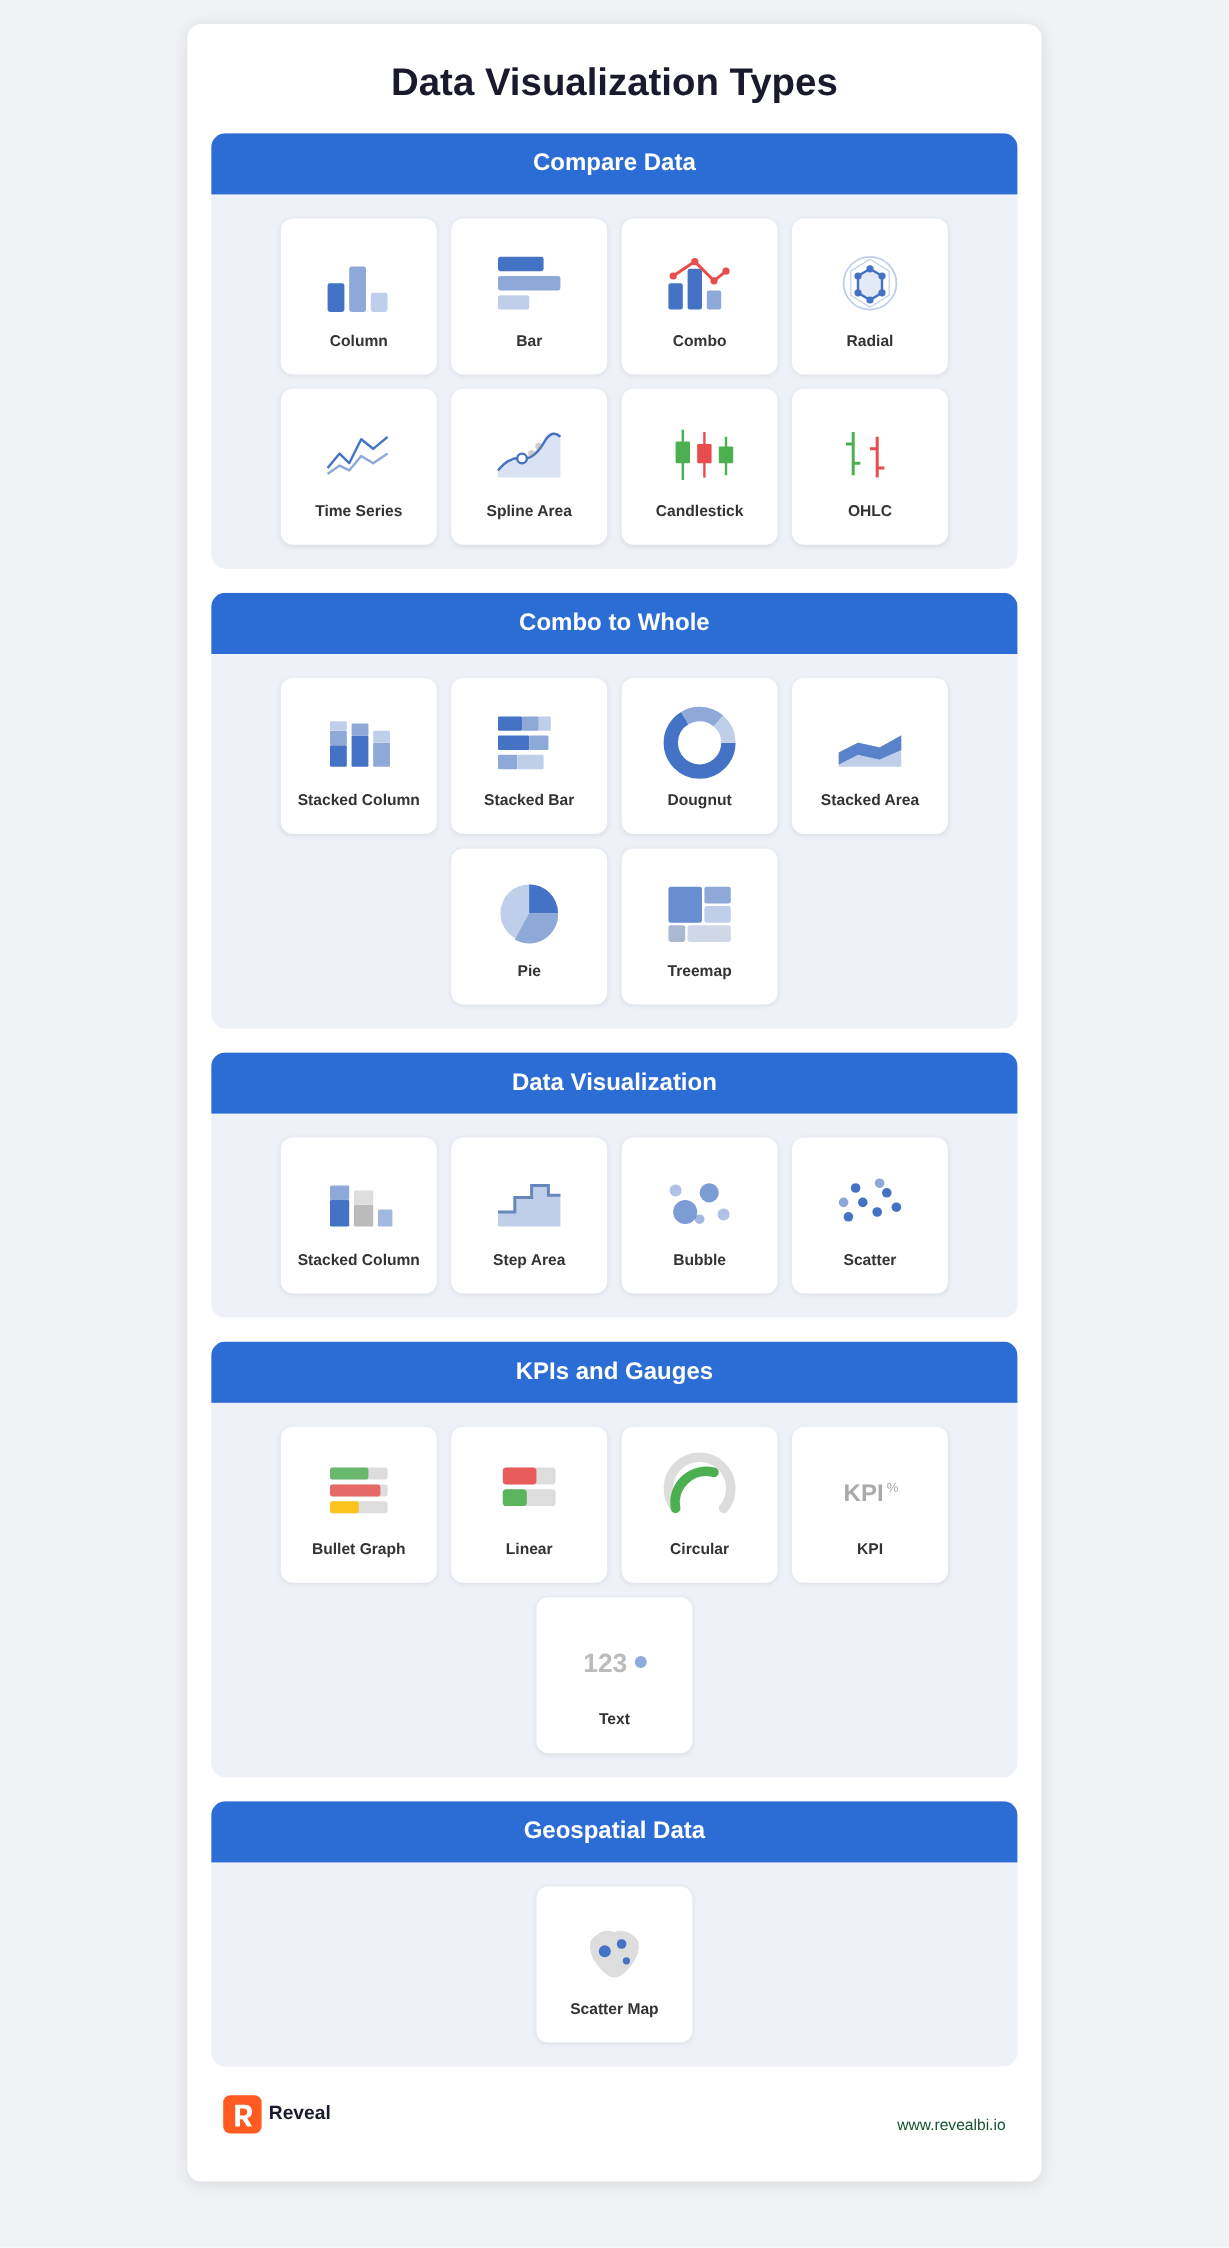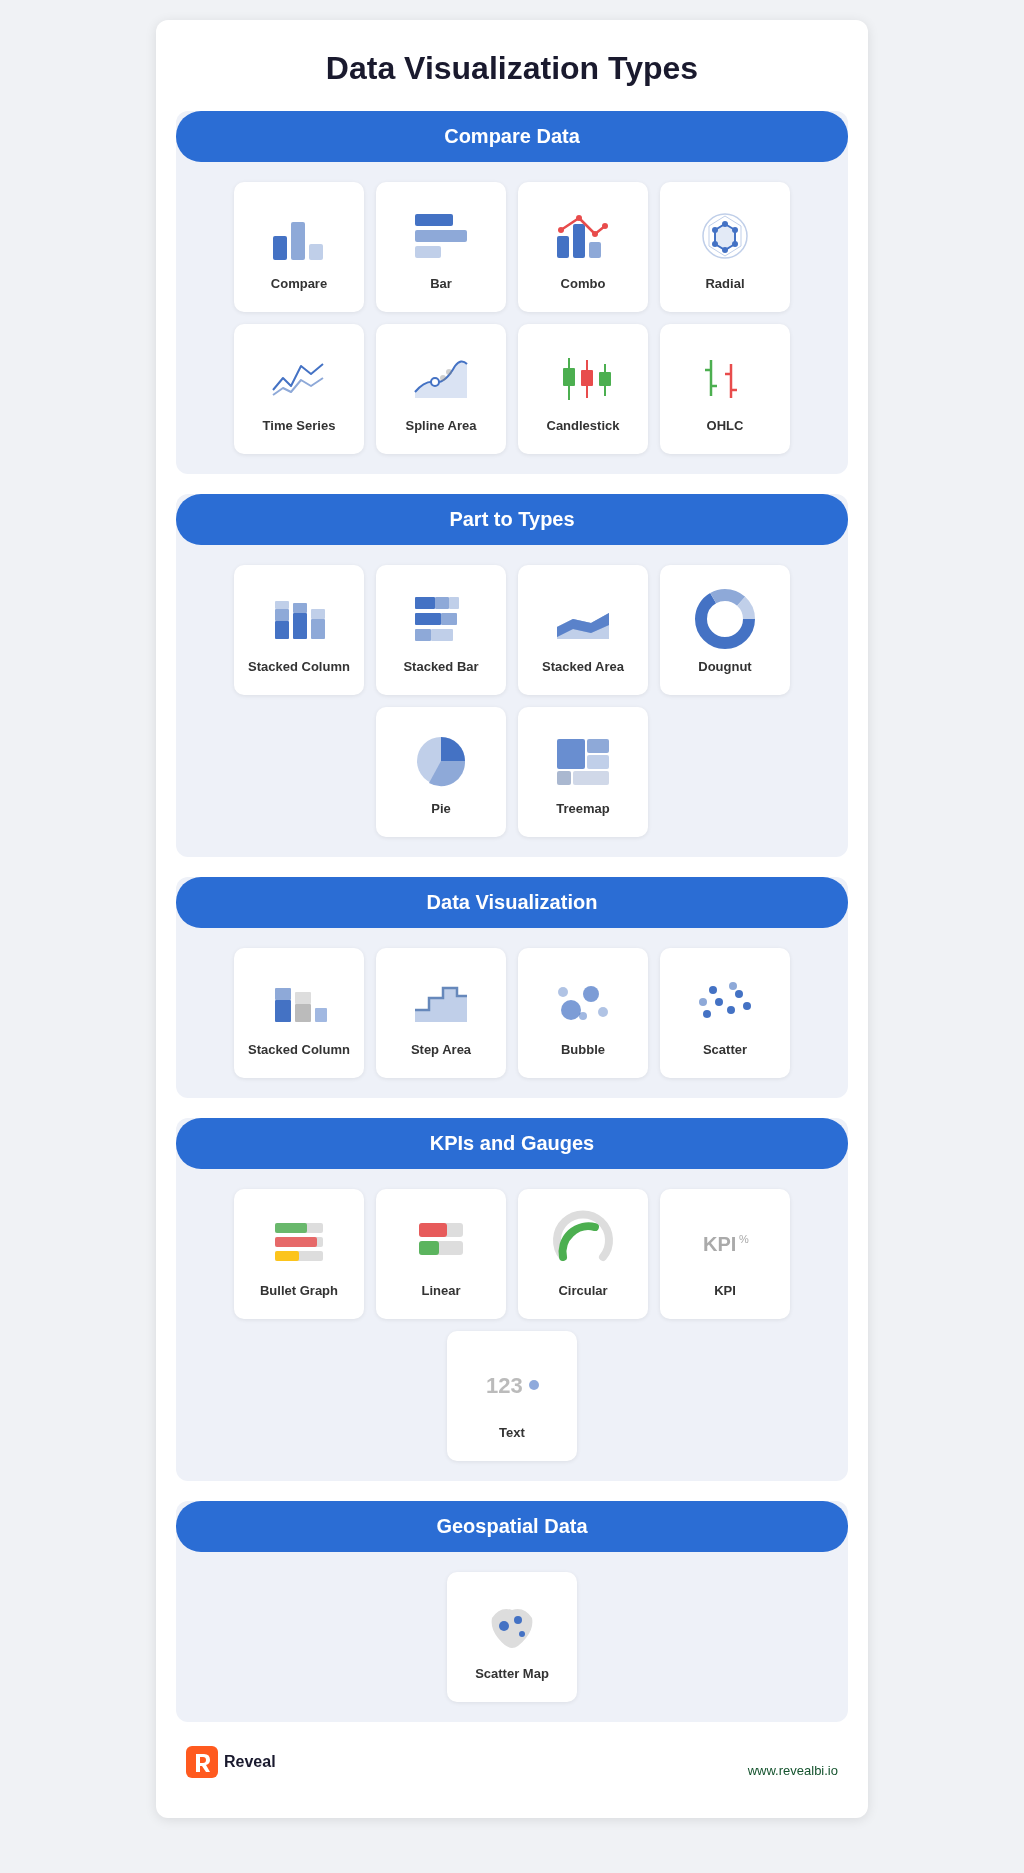--- a/index.html
+++ b/index.html
@@ -30,21 +30,20 @@
       margin-bottom: 20px;
       overflow: hidden;
     }
     .section-header {
       background: #2b6dd4;
       color: #fff;
       text-align: center;
       padding: 14px 10px;
       font-size: 20px;
       font-weight: 700;
-      border-radius: 25px;
     }
     .section-body {
       padding: 20px 16px;
     }
     .chart-grid {
       display: flex;
       flex-wrap: wrap;
       gap: 12px;
       justify-content: center;
     }
@@ -108,21 +107,21 @@
       <div class="chart-grid">
 
         <div class="chart-card">
           <div class="chart-icon">
             <svg width="60" height="55" viewBox="0 0 60 55">
               <rect x="4" y="28" width="14" height="24" rx="2" fill="#4472c4"></rect>
               <rect x="22" y="14" width="14" height="38" rx="2" fill="#8ea9d8"></rect>
               <rect x="40" y="36" width="14" height="16" rx="2" fill="#c0cfe9"></rect>
             </svg>
           </div>
-          <div class="chart-label">Compare</div>
+          <div class="chart-label">Column</div>
         </div>
 
         <div class="chart-card">
           <div class="chart-icon">
             <svg width="60" height="55" viewBox="0 0 60 55">
               <rect x="4" y="6" width="38" height="12" rx="2" fill="#4472c4"></rect>
               <rect x="4" y="22" width="52" height="12" rx="2" fill="#8ea9d8"></rect>
               <rect x="4" y="38" width="26" height="12" rx="2" fill="#c0cfe9"></rect>
             </svg>
           </div>
@@ -212,21 +211,21 @@
             </svg>
           </div>
           <div class="chart-label">OHLC</div>
         </div>
 
       </div>
     </div>
   </div>
 
   <div class="section-wrapper">
-    <div class="section-header">Part to Types</div>
+    <div class="section-header">Combo to Whole</div>
     <div class="section-body">
       <div class="chart-grid">
 
         <div class="chart-card">
           <div class="chart-icon">
             <svg width="60" height="55" viewBox="0 0 60 55">
               <rect x="6" y="30" width="14" height="18" rx="1" fill="#4472c4"></rect>
               <rect x="6" y="18" width="14" height="12" rx="1" fill="#8ea9d8"></rect>
               <rect x="6" y="10" width="14" height="8" rx="1" fill="#c0cfe9"></rect>
               <rect x="24" y="22" width="14" height="26" rx="1" fill="#4472c4"></rect>
@@ -248,39 +247,39 @@
               <rect x="30" y="22" width="16" height="12" rx="1" fill="#8ea9d8"></rect>
               <rect x="4" y="38" width="16" height="12" rx="1" fill="#8ea9d8"></rect>
               <rect x="20" y="38" width="22" height="12" rx="1" fill="#c0cfe9"></rect>
             </svg>
           </div>
           <div class="chart-label">Stacked Bar</div>
         </div>
 
         <div class="chart-card">
           <div class="chart-icon">
-            <svg width="60" height="55" viewBox="0 0 60 55">
-              <polygon points="4,48 4,36 20,28 38,32 56,22 56,48" fill="#c0cfe9"></polygon>
-              <polygon points="4,36 20,28 38,32 56,22 56,34 38,42 20,38 4,46" fill="#8ea9d8"></polygon>
-              <polygon points="4,46 4,36 20,28 38,32 56,22 56,34 38,42 20,38" fill="#4472c4" opacity="0.7"></polygon>
-            </svg>
-          </div>
-          <div class="chart-label">Stacked Area</div>
-        </div>
-
-        <div class="chart-card">
-          <div class="chart-icon">
             <svg width="60" height="60" viewBox="0 0 60 60">
               <circle cx="30" cy="30" r="24" fill="none" stroke="#4472c4" stroke-width="12" stroke-dasharray="100 51" stroke-dashoffset="0"></circle>
               <circle cx="30" cy="30" r="24" fill="none" stroke="#8ea9d8" stroke-width="12" stroke-dasharray="30 121" stroke-dashoffset="-100"></circle>
               <circle cx="30" cy="30" r="24" fill="none" stroke="#c0cfe9" stroke-width="12" stroke-dasharray="21 130" stroke-dashoffset="-130"></circle>
               <circle cx="30" cy="30" r="13" fill="white"></circle>
             </svg>
           </div>
           <div class="chart-label">Dougnut</div>
+        </div>
+
+        <div class="chart-card">
+          <div class="chart-icon">
+            <svg width="60" height="55" viewBox="0 0 60 55">
+              <polygon points="4,48 4,36 20,28 38,32 56,22 56,48" fill="#c0cfe9"></polygon>
+              <polygon points="4,36 20,28 38,32 56,22 56,34 38,42 20,38 4,46" fill="#8ea9d8"></polygon>
+              <polygon points="4,46 4,36 20,28 38,32 56,22 56,34 38,42 20,38" fill="#4472c4" opacity="0.7"></polygon>
+            </svg>
+          </div>
+          <div class="chart-label">Stacked Area</div>
         </div>
 
         <div class="chart-card">
           <div class="chart-icon">
             <svg width="60" height="60" viewBox="0 0 60 60">
               <circle cx="30" cy="30" r="24" fill="#c0cfe9"></circle>
               <path d="M30,30 L30,6 A24,24 0 0,1 54,30 Z" fill="#4472c4"></path>
               <path d="M30,30 L54,30 A24,24 0 0,1 18,52 Z" fill="#8ea9d8"></path>
             </svg>
           </div>

